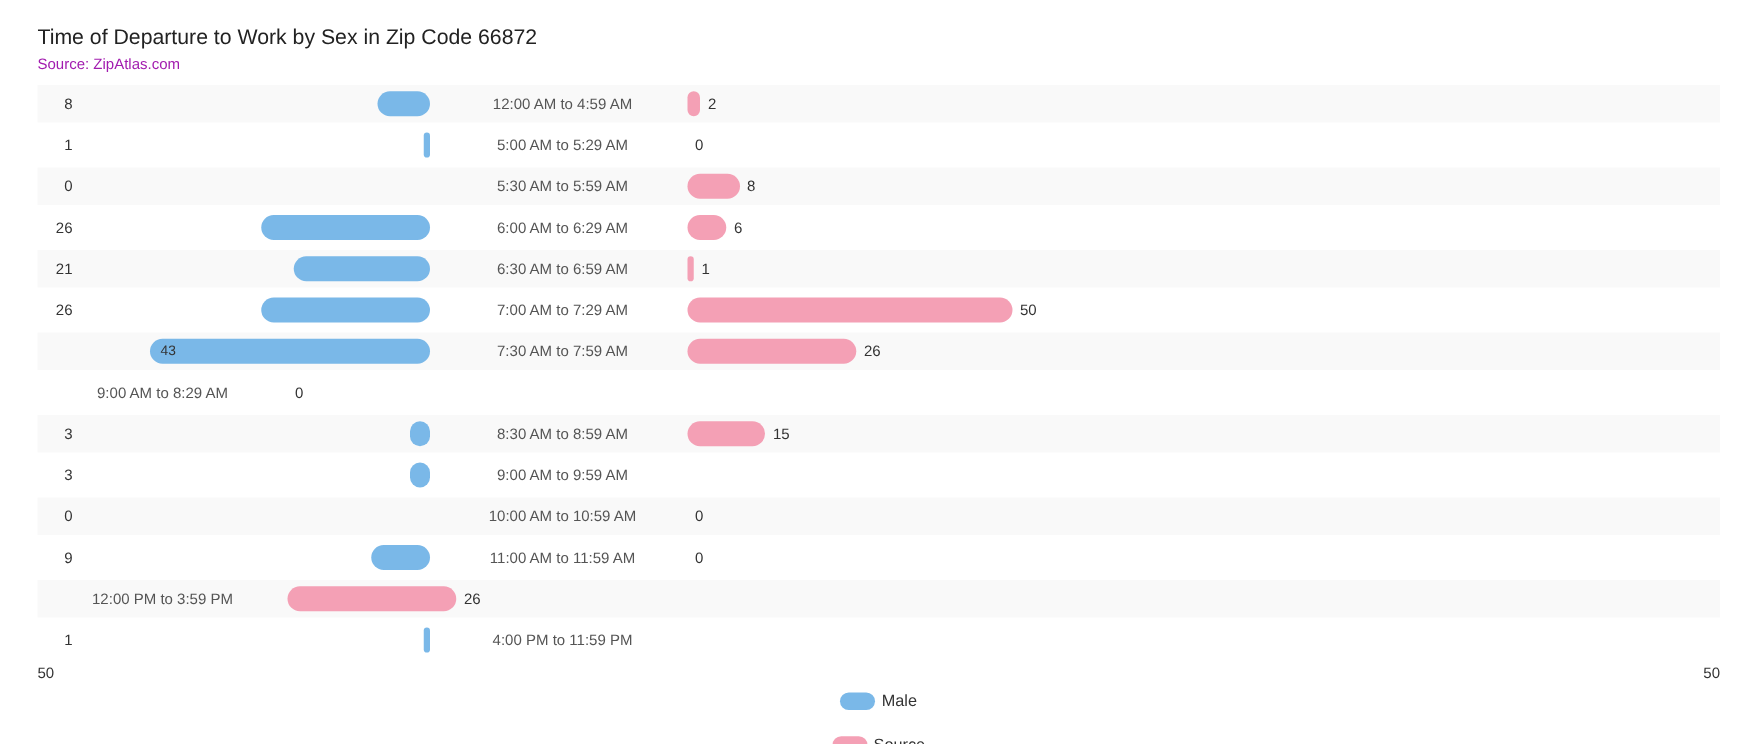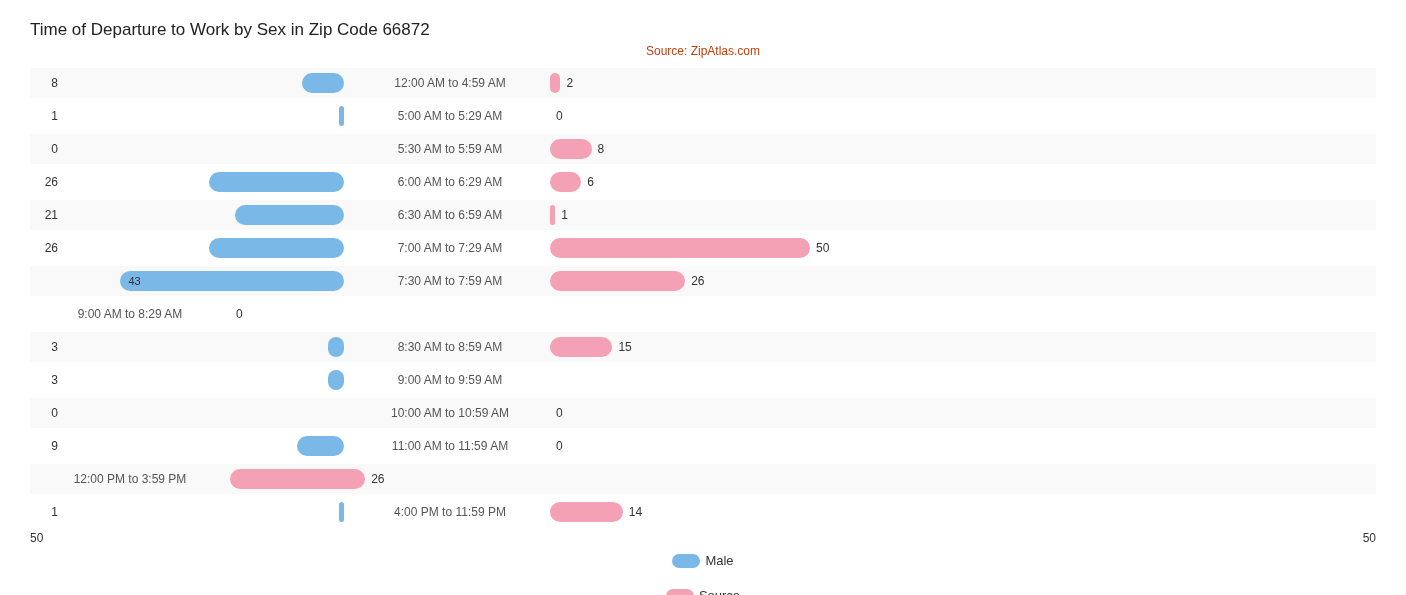--- a/index.html
+++ b/index.html
@@ -10,23 +10,23 @@
       min-height: 595px;
       padding: 20px 30px;
     }
     .chart-title {
       font-size: 17px;
       font-weight: normal;
       color: #222;
       margin-bottom: 4px;
     }
     .source-text {
-      text-align: center;
-      font-size: 12px;
-      color: #c2410c;
+      text-align: left;
+      font-size: 12px;
+      color: #a21caf;
       margin-bottom: 10px;
     }
     .chart-area {
       position: relative;
       width: 100%;
     }
     .bar-row {
       display: flex;
       align-items: center;
       height: 30px;
@@ -289,24 +289,20 @@
         </div>
       </div>
       <div class="bar-row" style="background: rgb(255, 255, 255);">
         <div class="left-section">
           <span class="left-value">1</span>
           <div class="left-bar-wrap" style="width: 260px; display: flex; justify-content: flex-end;">
             <div class="bar-blue" style="width: 5.2px; background: rgb(122, 184, 232); height: 20px; border-radius: 10px;"></div>
           </div>
         </div>
         <div class="center-label">4:00 PM to 11:59 PM</div>
-        <div class="right-section" style="display: flex; align-items: center; flex: 1 1 0%;">
-          <div class="bar-pink" style="width: 72.8px; background: rgb(244, 160, 181); height: 20px; border-radius: 10px; flex-shrink: 0;"></div>
-          <span class="right-value">14</span>
-        </div>
       </div>
     </div>
 
   <div class="bottom-axis">
     <div class="bottom-left">50</div>
     <div class="bottom-right">50</div>
   </div>
 
   <div class="legend">
     <div class="legend-item">

